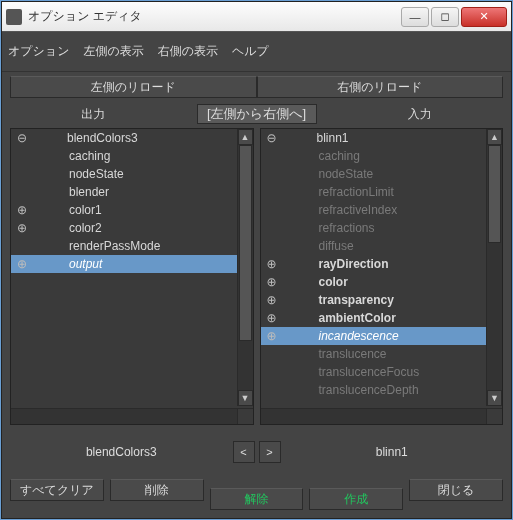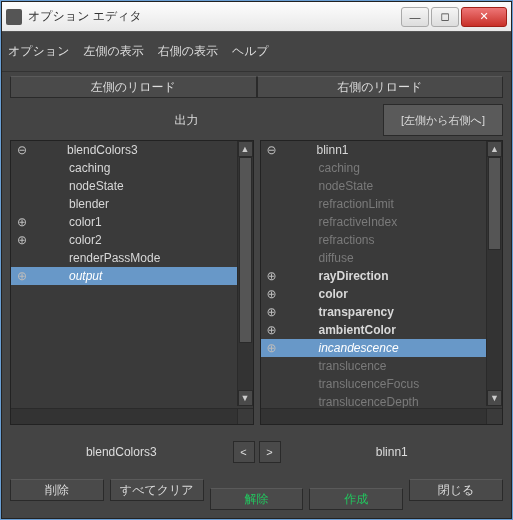--- a/index.html
+++ b/index.html
@@ -10,21 +10,21 @@
 .titlebar .title { flex: 1; font-size: 12px; color: #333; }
 .winbtns { display: flex; gap: 2px; }
 .winbtn { width: 28px; height: 20px; background: linear-gradient(#f5f5f5,#ddd); border: 1px solid #aaa; border-radius: 3px; display: flex; align-items: center; justify-content: center; font-size: 11px; color: #333; }
 .winbtn.close { background: linear-gradient(#e77,#c83028); color: #fff; width: 46px; border-color: #a02018; }
 .menubar { height: 40px; background: #444; display: flex; align-items: center; padding: 0 6px; gap: 14px; font-size: 12px; color: #ddd; border-bottom: 1px solid #333; }
 .menubar span { cursor: default; }
 .reloadbar { display: flex; padding: 4px 8px; gap: 0; }
 .btn { flex: 1; height: 22px; background: #4a4a4a; border: 1px solid #2a2a2a; border-top-color: #5a5a5a; color: #ddd; font-size: 12px; display: flex; align-items: center; justify-content: center; }
 .headerbar { display: flex; padding: 2px 8px 4px; gap: 20px; align-items: center; }
 .hlabel { flex: 1; text-align: center; font-size: 12px; color: #ddd; }
-.dirbtn { width: 120px; height: 32px; background: #5a5a5a; border: 1px solid #2a2a2a; color: #ddd; font-size: 11px; display: flex; align-items: center; justify-content: center; }
+.dirbtn { width: 120px; height: 20px; background: #5a5a5a; border: 1px solid #2a2a2a; color: #ddd; font-size: 13px; display: flex; align-items: center; justify-content: center; }
 .panels { flex: 1; display: flex; padding: 0 8px 6px; gap: 6px; min-height: 0; }
 .panel { flex: 1; background: #3a3a3a; border: 1px solid #222; position: relative; overflow: hidden; }
 .scrollarea { position: absolute; inset: 0; overflow: hidden; }
 .row { display: flex; align-items: center; height: 18px; font-size: 12px; color: #d8d8d8; padding-left: 4px; }
 .row .exp { width: 14px; text-align: center; color: #bbb; font-size: 12px; }
 .row .lbl { padding-left: 40px; }
 .row.child .lbl { padding-left: 40px; font-style: normal; }
 .row.dim .lbl { color: #7a7a7a; }
 .row.selected { background: #6898c8; color: #fff; }
 .row.selected .lbl { font-style: italic; }
@@ -65,20 +65,21 @@
   </div>
 
   <div class="reloadbar">
     <div class="btn">左側のリロード</div>
     <div class="btn">右側のリロード</div>
   </div>
 
   <div class="headerbar">
     <div class="hlabel">出力</div>
     <div class="dirbtn">[左側から右側へ]</div>
+    <div class="hlabel">入力</div>
   </div>
 
   <div class="panels">
     <div class="panel">
       <div class="scrollarea" id="left-list">
           <div class="row">
             <span class="exp">⊖</span>
             <span class="lbl" style="padding-left:38px">blendColors3</span>
           </div>
           <div class="row child">
@@ -198,19 +199,19 @@
   <div class="statusbar">
     <div class="statlabel">blendColors3</div>
     <div class="navbtns">
       <div class="navbtn">&lt;</div>
       <div class="navbtn">&gt;</div>
     </div>
     <div class="statlabel">blinn1</div>
   </div>
 
   <div class="bottombar">
+    <div class="btn">すべてクリア</div>
     <div class="btn">削除</div>
-    <div class="btn">すべてクリア</div>
     <div class="btn dim">解除</div>
     <div class="btn dim">作成</div>
     <div class="btn">閉じる</div>
   </div>
 </div>
 
 </body></html>

